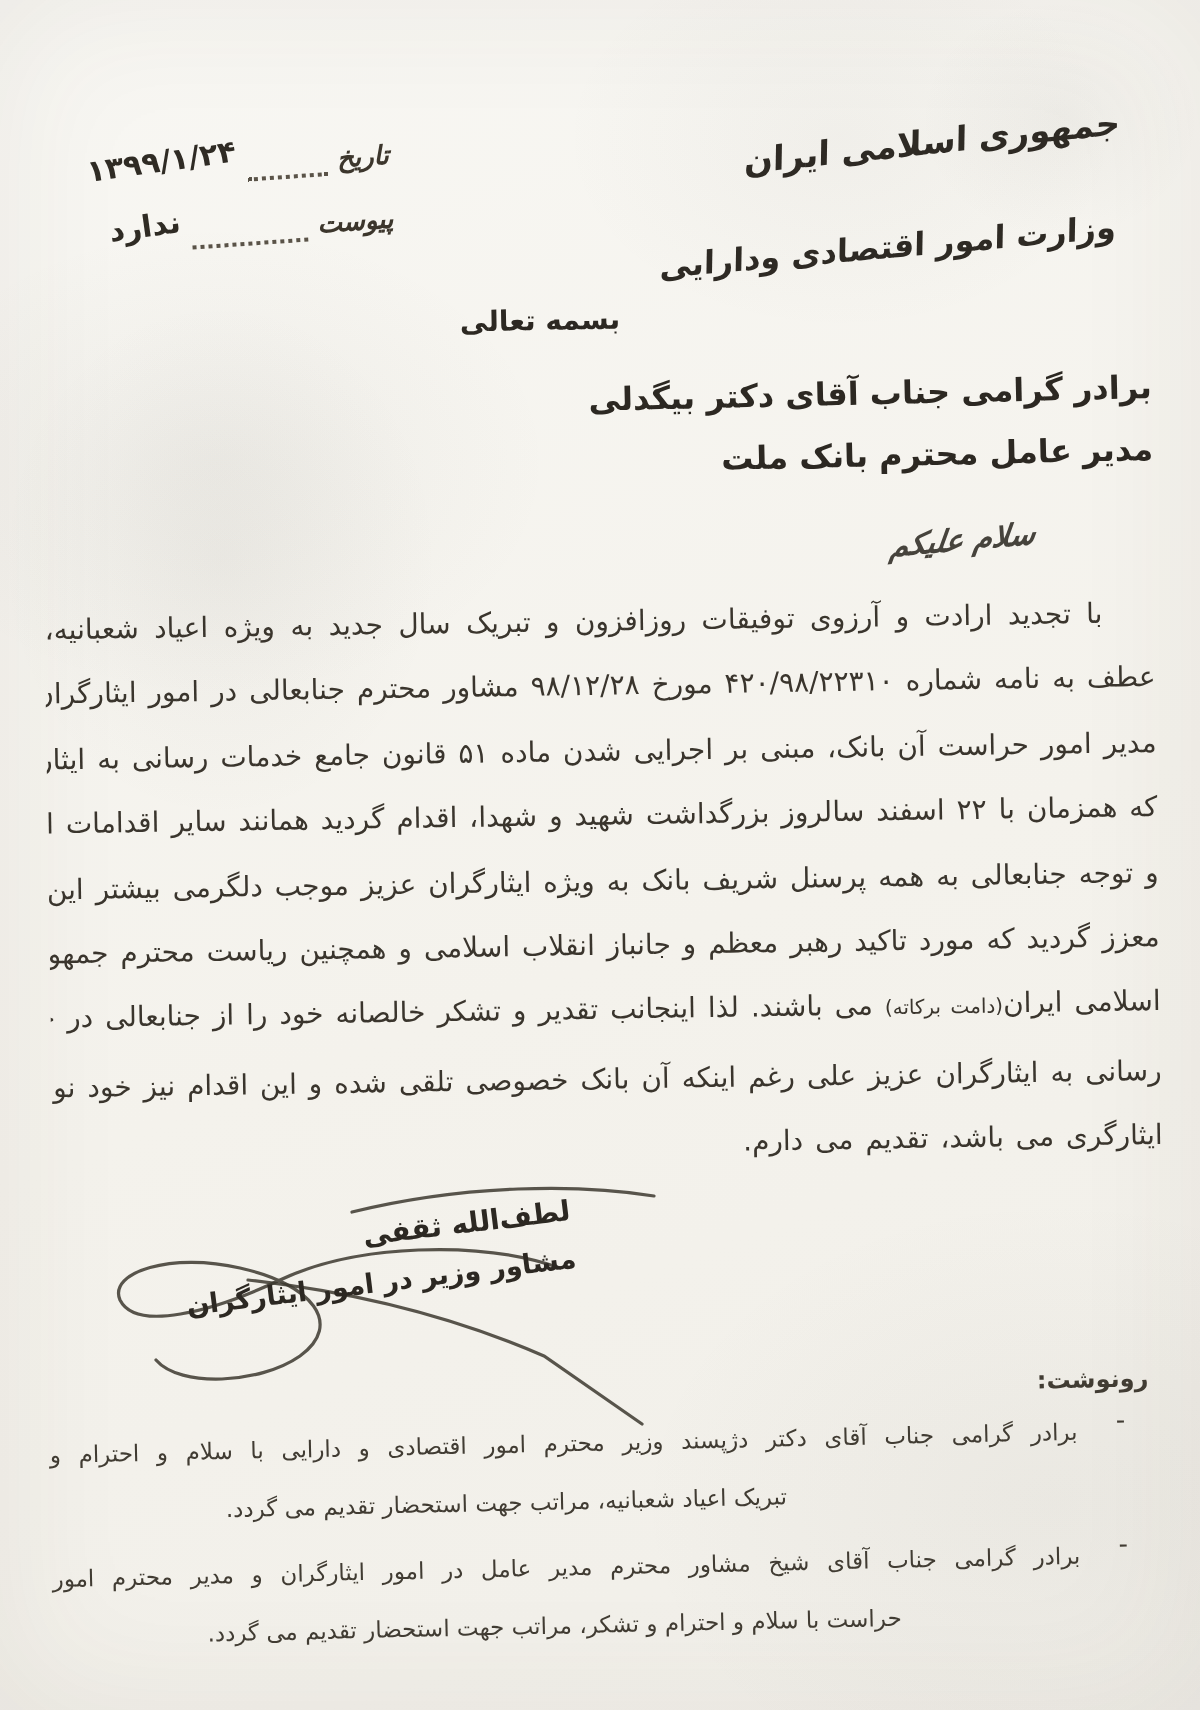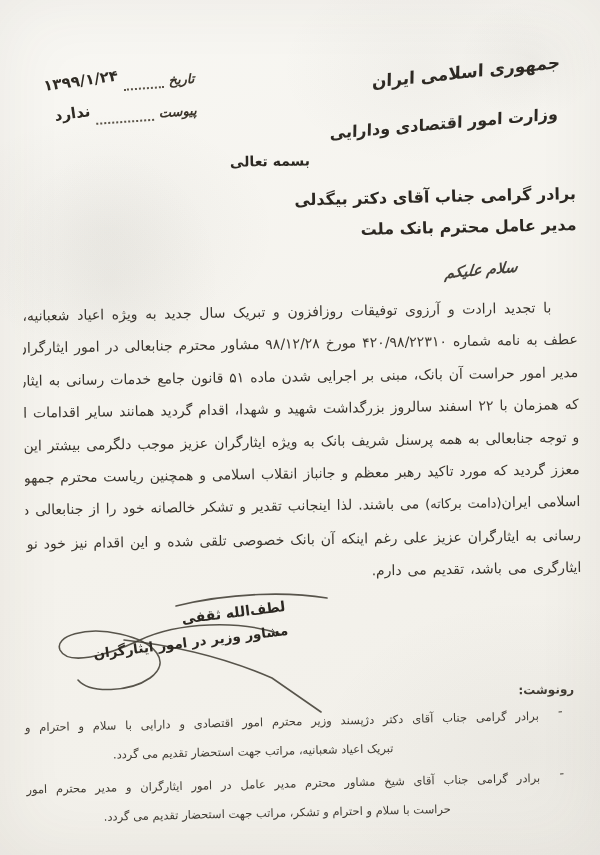--- a/index.html
+++ b/index.html
@@ -43,21 +43,21 @@
 
   .greeting{position:absolute; top:261px; right:82px; font-size:15px; font-weight:bold; font-style:italic;
     color:#2f2b24; transform:rotate(-5deg) skewX(-12deg); opacity:.88; letter-spacing:-.5px;}
 
   
   .body{position:absolute; top:291px; left:22px; right:23px; transform:rotate(-0.9deg); transform-origin:right top;}
   .bl{font-size:14px; line-height:32.4px; text-align:justify; text-align-last:justify;
       word-spacing:1.5px; color:#3a352d; overflow:hidden; white-space:nowrap;}
   .bl.first{padding-right:26px;}
   .bl.last{text-align-last:right;}
-  .small{font-size:13px;}
+  .small{font-size:10px;}
 
   
   .sig{position:absolute; top:598px; right:316px; text-align:right; transform:rotate(-7deg);
     transform-origin:right top; color:#2c2822; white-space:nowrap;}
   .sig-name{font-size:14px; font-weight:bold; letter-spacing:.5px;}
   .sig-title{font-size:13.5px; font-weight:bold; margin-top:8px;}
   .sig-svg{position:absolute; top:580px; left:28px; width:300px; height:140px; pointer-events:none;}
   .sig-svg path{fill:none; stroke:#3c382f; stroke-width:1.6; stroke-linecap:round; opacity:.85;}
 
   

